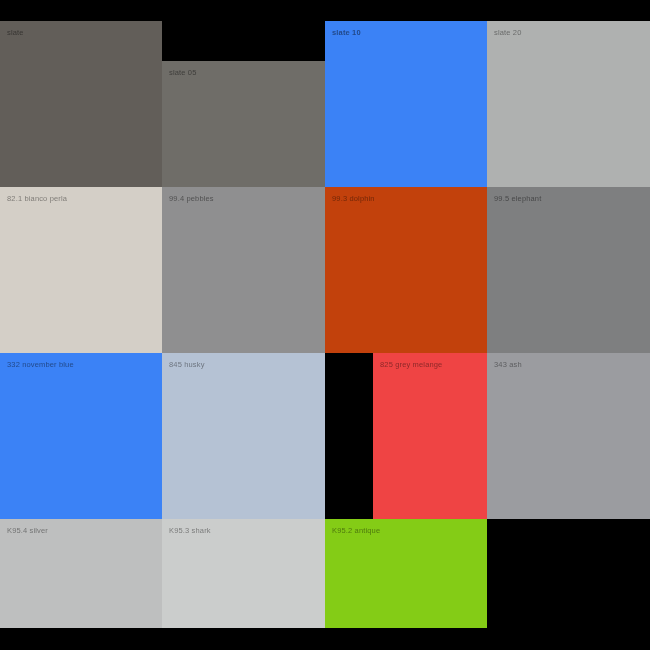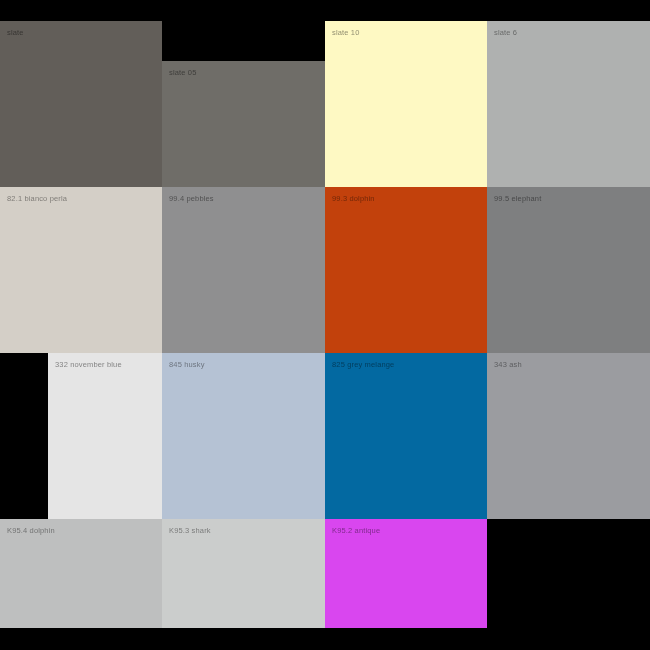--- a/index.html
+++ b/index.html
@@ -64,56 +64,56 @@
 
   <div class="letterbox top"></div>
 
   <div id="swatch-grid">
       <div class="swatch dark" style="background: rgb(98, 94, 89);">
         <span class="swatch-label">slate</span>
       </div>
       <div class="swatch dark" style="background: rgb(111, 109, 104); margin-top: 40px;">
         <span class="swatch-label">slate 05</span>
       </div>
-      <div class="swatch dark" style="background: #fef9c3;">
+      <div class="swatch dark" style="background: #3b82f6; font-weight: bold;">
         <span class="swatch-label">slate 10</span>
       </div>
       <div class="swatch" style="background: rgb(175, 177, 176);">
-        <span class="swatch-label">slate 6</span>
+        <span class="swatch-label">slate 20</span>
       </div>
       <div class="swatch" style="background: rgb(212, 207, 199);">
         <span class="swatch-label">82.1 bianco perla</span>
       </div>
       <div class="swatch dark" style="background: rgb(143, 143, 144);">
         <span class="swatch-label">99.4 pebbles</span>
       </div>
       <div class="swatch" style="background: #c2410c;">
         <span class="swatch-label">99.3 dolphin</span>
       </div>
       <div class="swatch dark" style="background: rgb(126, 127, 128);">
         <span class="swatch-label">99.5 elephant</span>
       </div>
-      <div class="swatch dark" style="background: #e5e5e5; margin-left: 48px;">
+      <div class="swatch dark" style="background: #3b82f6;">
         <span class="swatch-label">332 november blue</span>
       </div>
       <div class="swatch" style="background: rgb(181, 194, 212);">
         <span class="swatch-label">845 husky</span>
       </div>
-      <div class="swatch" style="background: #0369a1;">
+      <div class="swatch" style="background: #ef4444; margin-left: 48px;">
         <span class="swatch-label">825 grey melange</span>
       </div>
       <div class="swatch" style="background: rgb(155, 156, 160);">
         <span class="swatch-label">343 ash</span>
       </div>
       <div class="swatch" style="background: rgb(190, 191, 191);">
-        <span class="swatch-label">K95.4 dolphin</span>
+        <span class="swatch-label">K95.4 silver</span>
       </div>
       <div class="swatch" style="background: rgb(203, 205, 204);">
         <span class="swatch-label">K95.3 shark</span>
       </div>
-      <div class="swatch" style="background: #d946ef;">
+      <div class="swatch" style="background: #84cc16;">
         <span class="swatch-label">K95.2 antique</span>
       </div>
     </div>
 
   <div class="letterbox bottom"></div>
 
 </div>
 
 </body></html>

